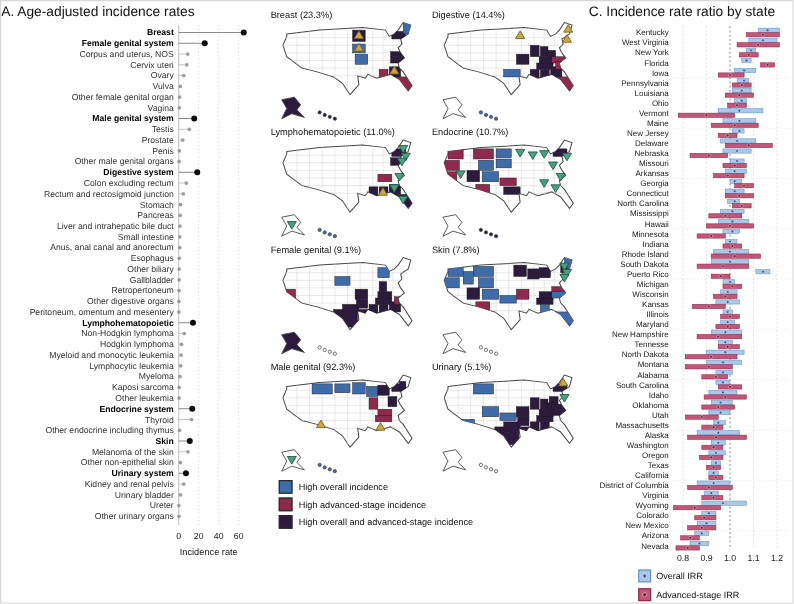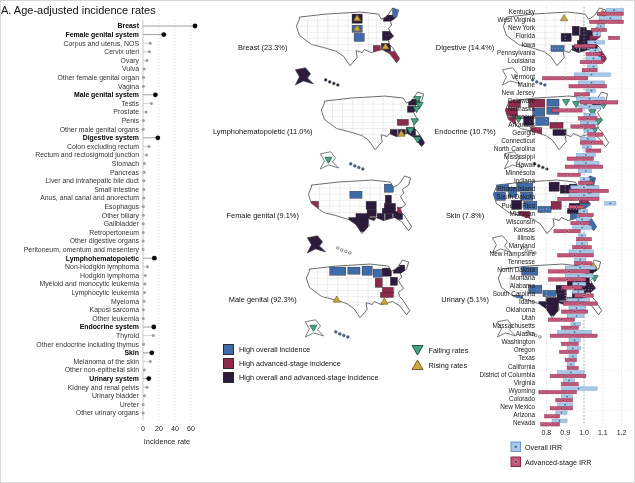--- a/index.html
+++ b/index.html
@@ -10,21 +10,21 @@
   }
   .panel{box-sizing:border-box;}
   .panel-a{flex:0 0 212px;width:212px;padding-top:3px;}
   .panel-b{flex:0 0 258px;width:258px;padding-top:3px;}
   .panel-c{flex:0 0 165px;width:165px;padding-top:3px;}
   .panel-title{font-size:11px;line-height:1.25;text-align:left;color:#111;}
   .panel-title div{white-space:nowrap;}
   svg{display:block;}
   svg text{font-family:"Liberation Sans",sans-serif;}
   #mapsGrid{display:grid;grid-template-columns:1fr 1fr;row-gap:3px;justify-items:center;margin-top:3px;}
-  .map-cell{display:flex;flex-direction:row;align-items:center;}
+  .map-cell{display:flex;flex-direction:column;}
   .map-caption{font-size:7.4px;color:#111;margin-bottom:1px;white-space:nowrap;}
   .legend-b{display:flex;gap:32px;padding-left:10px;margin-top:4px;font-size:7.3px;align-items:flex-start;}
   .legend-col{display:flex;flex-direction:column;gap:3px;}
   .legend-row{display:flex;align-items:center;gap:5px;white-space:nowrap;}
   .sw{width:11px;height:11px;border:1.2px solid #2b2b2b;box-sizing:border-box;flex:0 0 11px;}
 </style>
 </head>
 <body>
 
 <div class="figure">
@@ -623,38 +623,25 @@
           </div>
           <div class="legend-row">
             <div class="sw" style="background: rgb(142, 42, 78);"></div>
             <span>High advanced-stage incidence</span>
           </div>
           <div class="legend-row">
             <div class="sw" style="background: rgb(45, 27, 62);"></div>
             <span>High overall and advanced-stage incidence</span>
           </div>
         </div>
-        <div class="legend-col">
-          <div class="legend-row">
-            <svg width="13" height="12" viewBox="0 0 13 12">
-              <polygon points="1,1.5 12,1.5 6.5,11" fill="#4aa180" stroke="#1f5c47" stroke-width="1"></polygon>
-            </svg>
-            <span>Falling rates</span>
-          </div>
-          <div class="legend-row">
-            <svg width="13" height="12" viewBox="0 0 13 12">
-              <polygon points="6.5,1 12,10.5 1,10.5" fill="#c9a845" stroke="#7c611a" stroke-width="1"></polygon>
-            </svg>
-            <span>Rising rates</span>
-          </div>
-        </div>
       </div>
   </div>
 
   <div class="panel panel-c">
+    <div class="panel-title">C. Incidence rate ratio by state</div>
     <svg id="chartC" width="165" height="468" viewBox="0 0 165 468">
         <line x1="66" x2="160" y1="44.25" y2="44.25" stroke="#e3e3e3" stroke-width="0.6" stroke-dasharray="1,2"></line>
         <line x1="66" x2="160" y1="84.5" y2="84.5" stroke="#e3e3e3" stroke-width="0.6" stroke-dasharray="1,2"></line>
         <line x1="66" x2="160" y1="124.75" y2="124.75" stroke="#e3e3e3" stroke-width="0.6" stroke-dasharray="1,2"></line>
         <line x1="66" x2="160" y1="165" y2="165" stroke="#e3e3e3" stroke-width="0.6" stroke-dasharray="1,2"></line>
         <line x1="66" x2="160" y1="205.25000000000003" y2="205.25000000000003" stroke="#e3e3e3" stroke-width="0.6" stroke-dasharray="1,2"></line>
         <line x1="66" x2="160" y1="245.50000000000003" y2="245.50000000000003" stroke="#e3e3e3" stroke-width="0.6" stroke-dasharray="1,2"></line>
         <line x1="66" x2="160" y1="285.75" y2="285.75" stroke="#e3e3e3" stroke-width="0.6" stroke-dasharray="1,2"></line>
         <line x1="66" x2="160" y1="326" y2="326" stroke="#e3e3e3" stroke-width="0.6" stroke-dasharray="1,2"></line>
         <line x1="66" x2="160" y1="366.25000000000006" y2="366.25000000000006" stroke="#e3e3e3" stroke-width="0.6" stroke-dasharray="1,2"></line>

